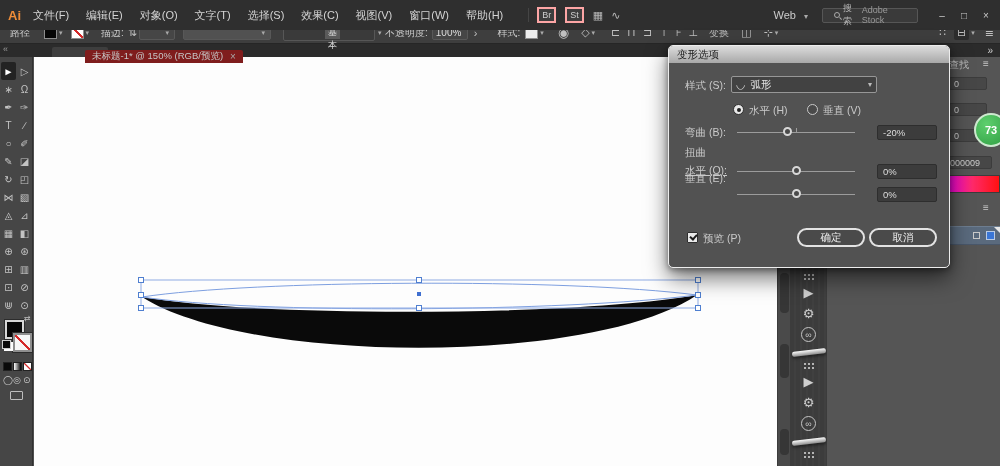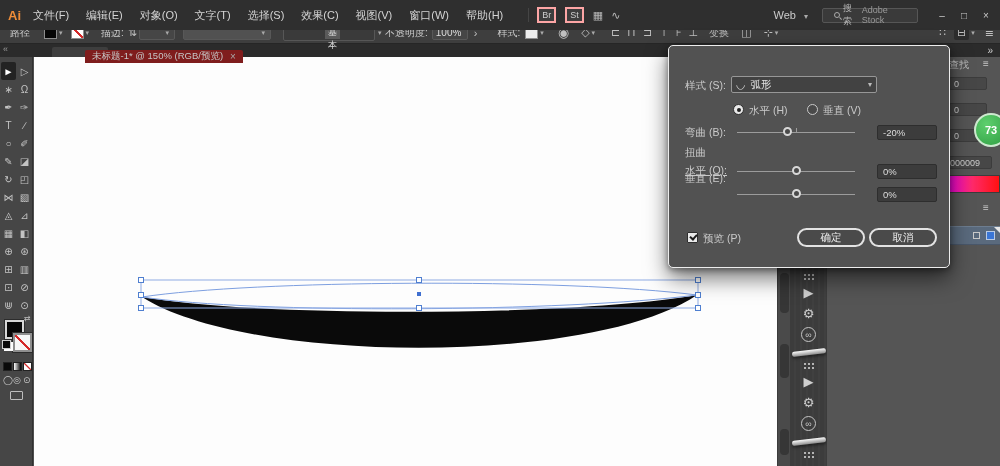--- a/index.html
+++ b/index.html
@@ -376,20 +376,21 @@
   <div id="spectrum"></div>
   <span class="rp-menu" style="top:145px;">≡</span>
   <div id="sel-row">
     <span class="sq1"></span>
     <span class="sq2"></span>
     <span id="sel-fold"></span>
   </div>
 </div>
 
 <div id="dialog" class="abs">
+  <div id="dlg-titlebar">变形选项</div>
 
   <span class="dlg-label" style="left:16px; top:33px;">样式 (S):</span>
   <span id="style-dd">
     <span class="arcico">◡</span>
     <span>弧形</span>
     <span class="chev">▾</span>
   </span>
 
   <span class="radio sel" style="left:64px; top:58px;"></span>
   <span class="dlg-label" style="left:80px; top:58px;">水平 (H)</span>

